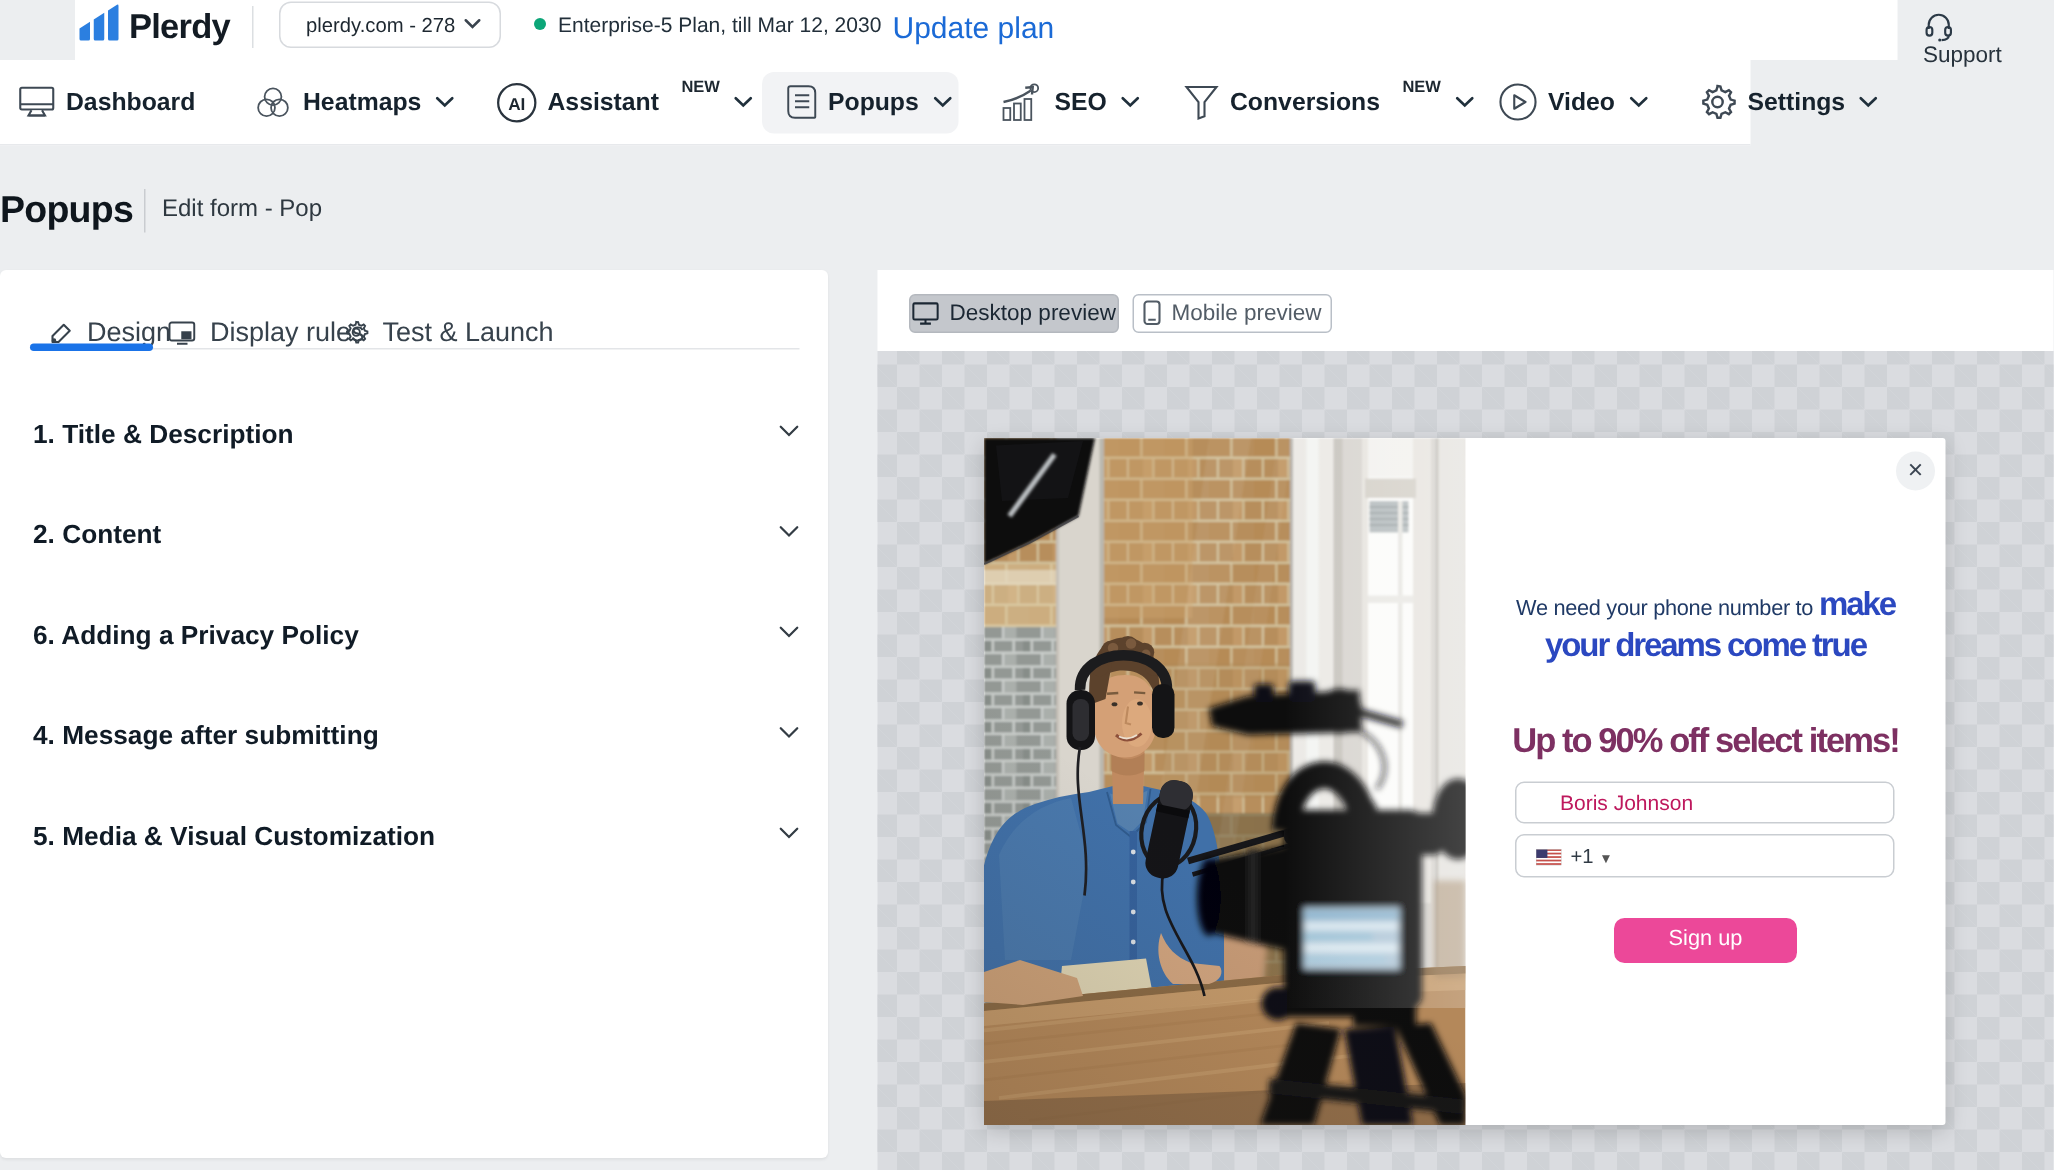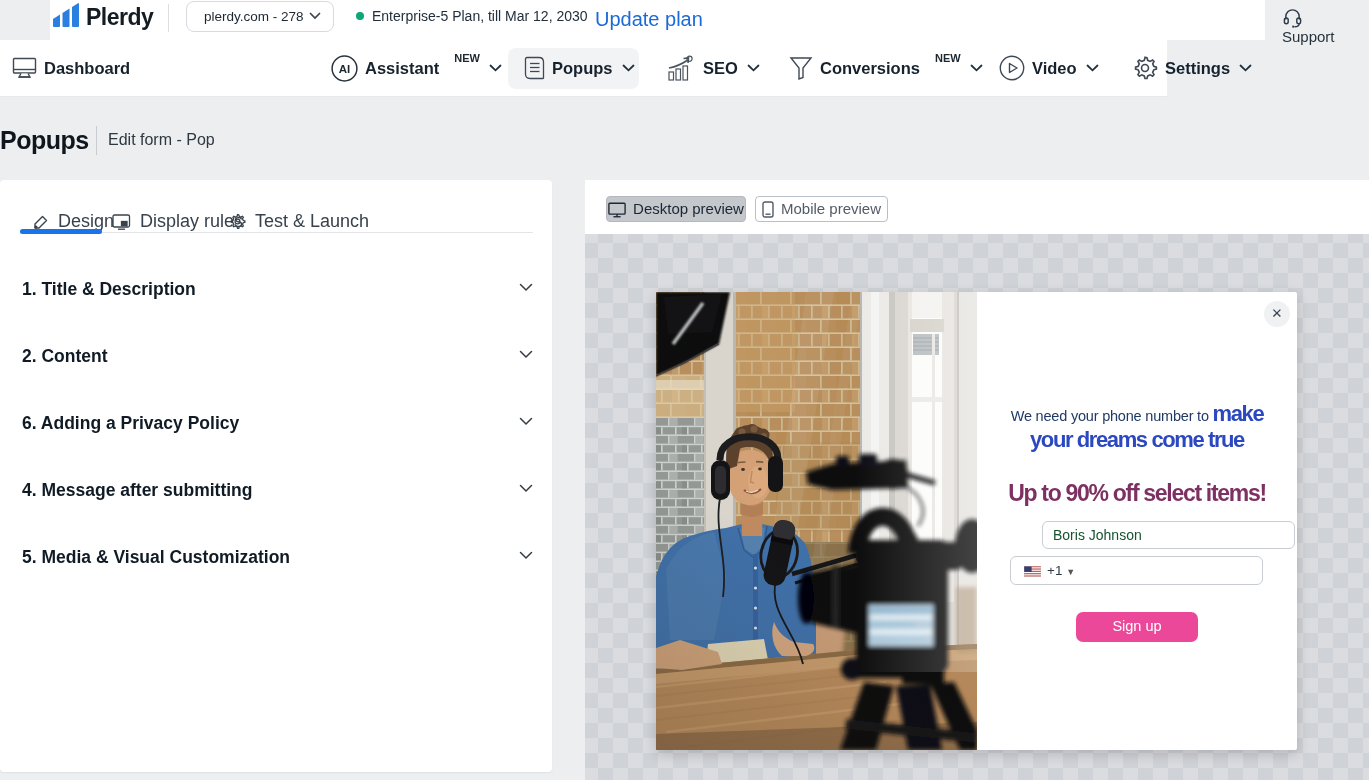--- a/index.html
+++ b/index.html
@@ -46,26 +46,26 @@
   background-image:
    linear-gradient(45deg,#cfd2d6 25%,transparent 25%,transparent 75%,#cfd2d6 75%),
    linear-gradient(45deg,#cfd2d6 25%,transparent 25%,transparent 75%,#cfd2d6 75%);
   background-size:30px 30px;
   background-position:-2px -6px,13px 9px; }
 
 #popup { position:absolute; left:656px; top:292px; width:641px; height:458px; background:#fff; box-shadow:0 4px 14px rgba(0,0,0,.18); border-radius:2px; }
 #photo { position:absolute; left:0; top:0; width:321px; height:458px; }
 #closebtn { position:absolute; left:608px; top:9px; width:26px; height:26px; border-radius:50%; background:#eff1f3; color:#3b4552; font-size:13.5px; text-align:center; line-height:25px; }
 #popup .rhs { position:absolute; left:321px; width:320px; text-align:center; }
-#h1a { top:110px; font-size:14.5px; color:#203a66; line-height:23px; letter-spacing:-0.2px; }
+#h1a { top:99px; font-size:14.5px; color:#203a66; line-height:23px; letter-spacing:-0.2px; }
 #h1a b { font-size:22px; font-weight:bold; color:#2b48c0; letter-spacing:-1.4px; }
 #h2a { top:168px; font-size:14.5px; color:#1c3353; letter-spacing:-0.2px; }
 #h3a { top:188px; font-size:23px; font-weight:bold; color:#7d3062; letter-spacing:-1.3px; }
 .pinput { position:absolute; left:354px; width:253px; height:28px; border:1px solid #c9cdd2; border-radius:6px; background:#fff; }
-#in1 { top:229px; font-size:14px; color:#14532d; line-height:26px; padding-left:10px;margin-left:32px; }
+#in1 { top:229px; font-size:14px; color:#be185d; line-height:26px; padding-left:29px; }
 #in2 { top:264px; height:29px; font-size:13.5px; color:#313b45; line-height:27px; padding-left:13px; }
 #signup { position:absolute; left:420px; top:320px; width:122px; height:30px; background:#ec4899; border-radius:7px; color:#fff; font-size:14.5px; text-align:center; line-height:29px; }
 </style>
 </head>
 <body>
 
 <div id="topbar">
   <svg id="logo" width="30" height="28" viewBox="0 0 30 28">
     <path d="M1 17 L8 12.5 L8 24 Q8 25 7 25 L2 25 Q1 25 1 24 Z" fill="#2b7fe0"></path>
     <path d="M10.5 11 L17.5 6.5 L17.5 24 Q17.5 25 16.5 25 L11.5 25 Q10.5 25 10.5 24 Z" fill="#2b7fe0"></path>
@@ -99,20 +99,30 @@
 
 <div id="nav">
   <div id="pill"></div>
   <div class="navitem" style="left:12px">
     <svg class="ic" width="25" height="22" viewBox="0 0 25 22" fill="none" stroke="#3e4954" stroke-width="1.4">
       <rect x="1.5" y="1.5" width="22" height="14.5" rx="1"></rect>
       <line x1="1.5" y1="12.5" x2="23.5" y2="12.5"></line>
       <path d="M9 16.5 L7 20 h11 l-2-3.5" fill="#fff"></path>
       <line x1="7" y1="20" x2="18" y2="20"></line>
     </svg>Dashboard</div>
+  <div class="navitem" style="left:169px">
+    <svg class="ic" width="26" height="25" viewBox="0 0 26 25" fill="none" stroke="#4a545e" stroke-width="1.2">
+      <circle cx="13" cy="8.5" r="5.6"></circle>
+        <circle cx="8.7" cy="15.8" r="5.6"></circle>
+        <circle cx="17.3" cy="15.8" r="5.6"></circle>
+    </svg>Heatmaps
+    <svg class="chev" width="13" height="8" viewBox="0 0 13 8">
+        <path d="M1.5 1.5 L6.5 6.3 L11.5 1.5" fill="none" stroke="#20303c" stroke-width="1.8" stroke-linecap="round"></path>
+      </svg>
+  </div>
   <div class="navitem" style="left:331px">
     <svg class="ic" width="27" height="27" viewBox="0 0 27 27" fill="none">
       <circle cx="13.5" cy="13.5" r="12.4" stroke="#2a343e" stroke-width="1.5"></circle>
       <text x="13.5" y="18" font-size="11.5" font-weight="bold" fill="#1d2730" text-anchor="middle" font-family="Liberation Sans, sans-serif">AI</text>
     </svg>Assistant<span class="new">NEW</span>
     <svg class="chev" width="13" height="8" viewBox="0 0 13 8">
         <path d="M1.5 1.5 L6.5 6.3 L11.5 1.5" fill="none" stroke="#20303c" stroke-width="1.8" stroke-linecap="round"></path>
       </svg>
   </div>
   <div class="navitem" style="left:524px">

